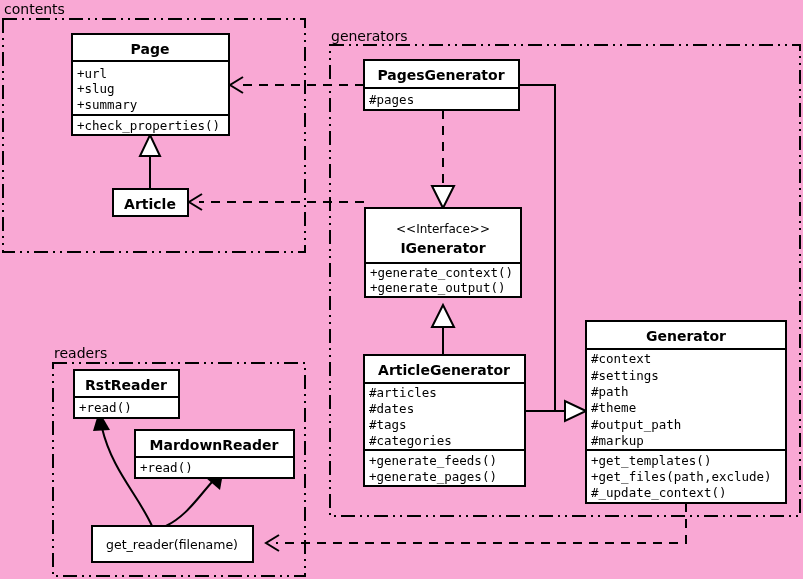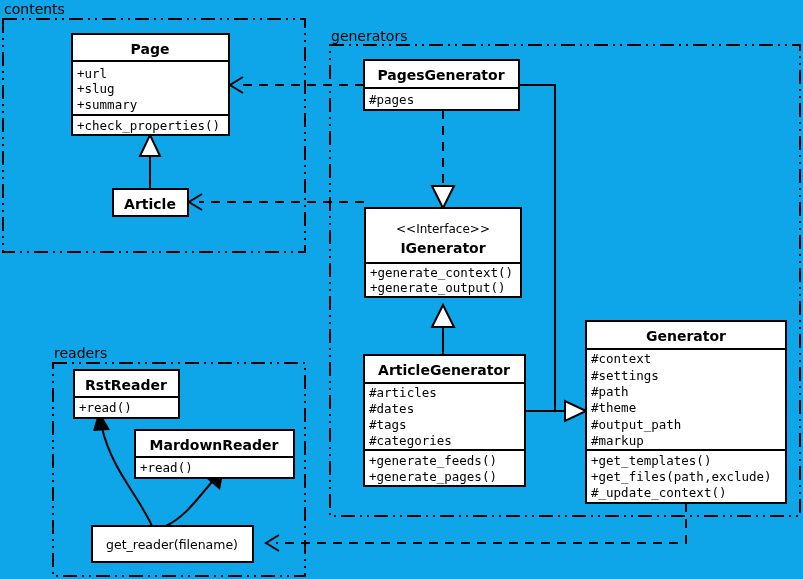--- a/index.html
+++ b/index.html
@@ -4,21 +4,21 @@
 <style>
   html, body {
     margin: 0;
     padding: 0;
     background: #ffffff;
   }
   #diagram-root {
     position: relative;
     width: 803px;
     height: 579px;
-    background: #0ea5e9;
+    background: #f9a8d4;
     font-family: "DejaVu Sans", sans-serif;
     overflow: hidden;
   }
   svg.diagram-canvas {
     position: absolute;
     left: 0;
     top: 0;
     width: 803px;
     height: 579px;
   }

